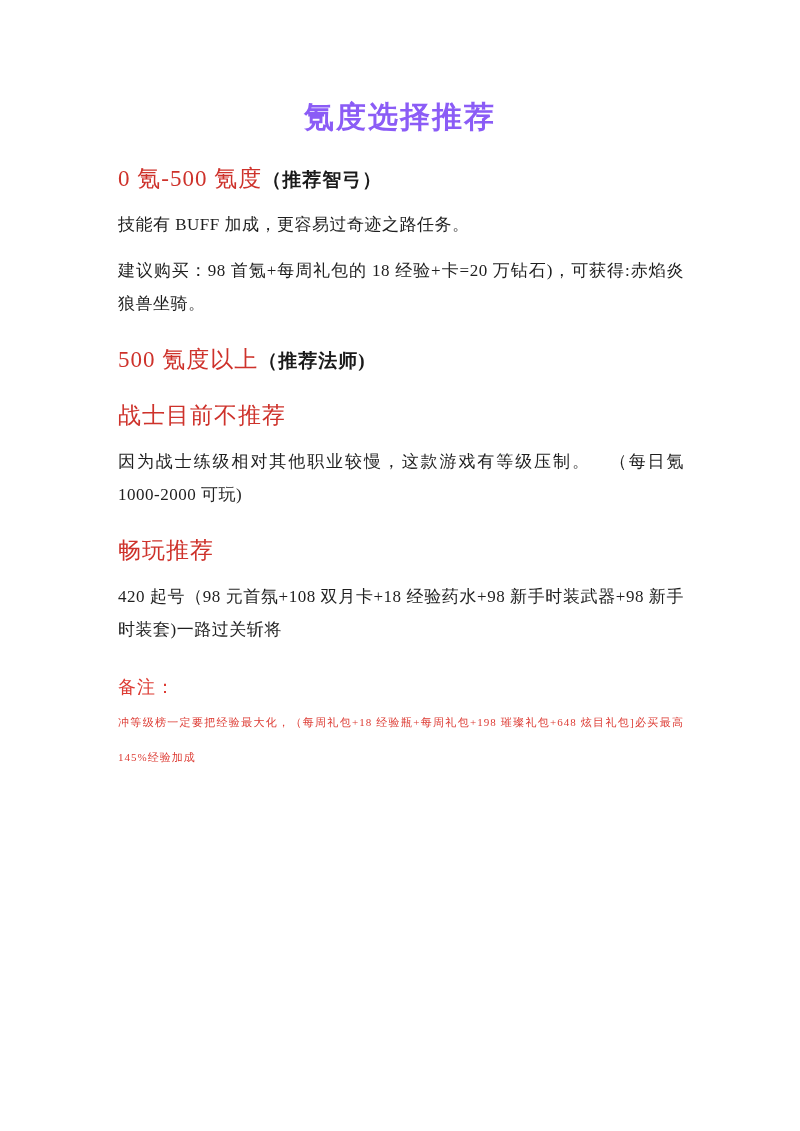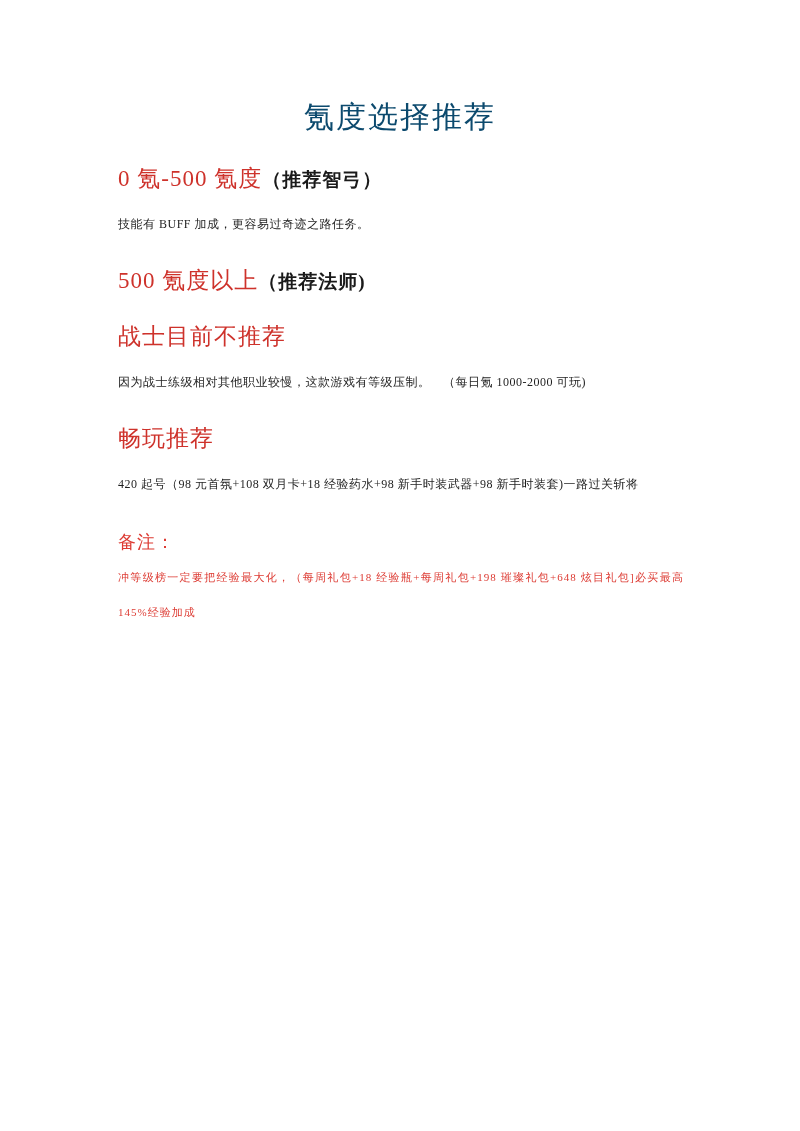--- a/index.html
+++ b/index.html
@@ -3,35 +3,35 @@
 <meta charset="utf-8">
 <style>
   html,body{margin:0;padding:0;background:#fff;}
   .page{
     width:800px;height:1131px;background:#ffffff;overflow:hidden;
     font-family:"Liberation Serif","DejaVu Serif",serif;
     color:#1e1e1e;box-sizing:border-box;
   }
   .doc-title{
     margin:95px 0 20px 0;padding:0;
-    font-size:30px;line-height:44px;font-weight:400;
-    text-align:center;color:#0c4a6e;letter-spacing:2px;
+    font-size:30px;line-height:44px;font-weight:700;
+    text-align:center;color:#8b5cf6;letter-spacing:2px;
   }
   .content{margin:16px 118px;width:566px;}
   .section{margin-top:24px;}
   .sec-heading{margin:0;padding:0;line-height:30px;}
   .sec-heading .red{
     color:#CE322B;font-size:23px;font-weight:400;letter-spacing:1px;
   }
   .sec-heading .blk{
     color:#1a1a1a;font-size:19px;font-weight:700;letter-spacing:1px;
   }
   .body-para{
     margin:13px 0 0 0;padding:0;
-    font-size:12px;line-height:33px;letter-spacing:0.5px;
+    font-size:17px;line-height:33px;letter-spacing:0.5px;
     text-align:justify;
   }
   .note{margin-top:24px;color:#DD3B33;}
   .note-label{
     margin:0;font-size:18px;line-height:35px;font-weight:400;letter-spacing:1px;
   }
   .note-text{
     margin:0;font-size:11px;line-height:35px;letter-spacing:1px;text-align:justify;
   }
 </style>
@@ -42,20 +42,21 @@
 
   <h1 class="doc-title">氪度选择推荐</h1>
 
   <div class="content">
 
     <div class="section">
       <h2 class="sec-heading">
         <span class="red">0 氪-500 氪度</span><span class="blk">（推荐智弓）</span>
       </h2>
       <p class="body-para">技能有 BUFF 加成，更容易过奇迹之路任务。</p>
+      <p class="body-para">建议购买：98 首氪+每周礼包的 18 经验+卡=20 万钻石)，可获得:赤焰炎狼兽坐骑。</p>
     </div>
 
     <div class="section">
       <h2 class="sec-heading">
         <span class="red">500 氪度以上</span><span class="blk">（推荐法师)</span>
       </h2>
     </div>
 
 
     <div class="section">

